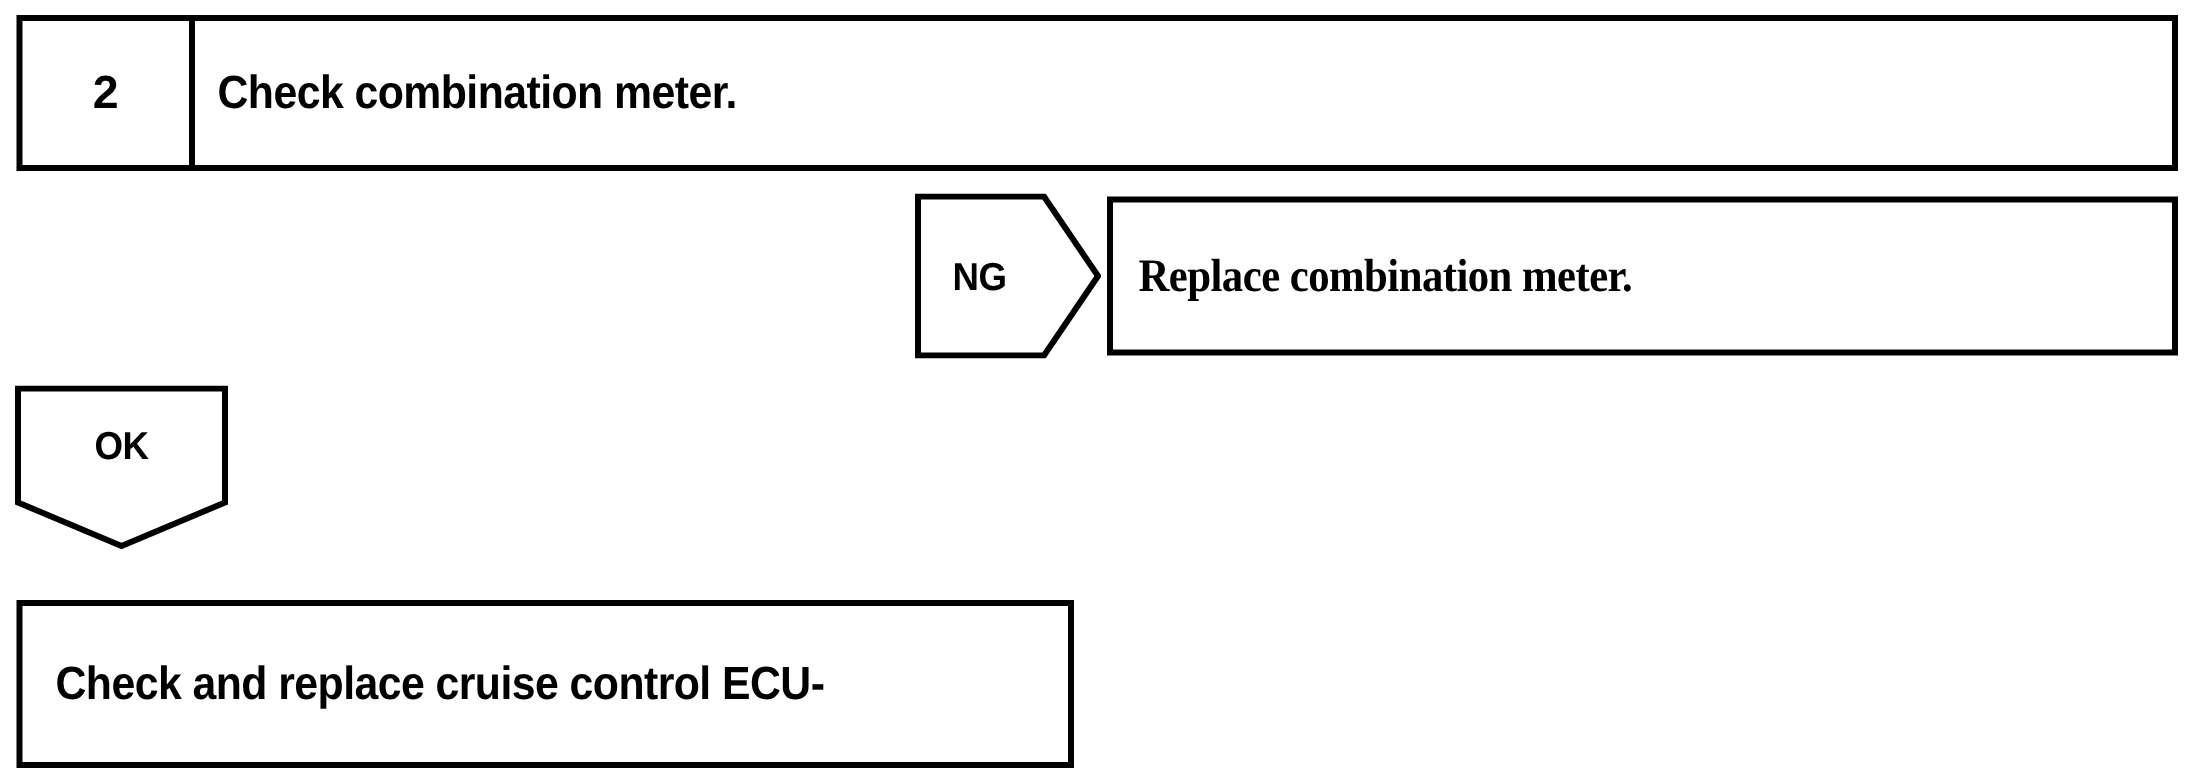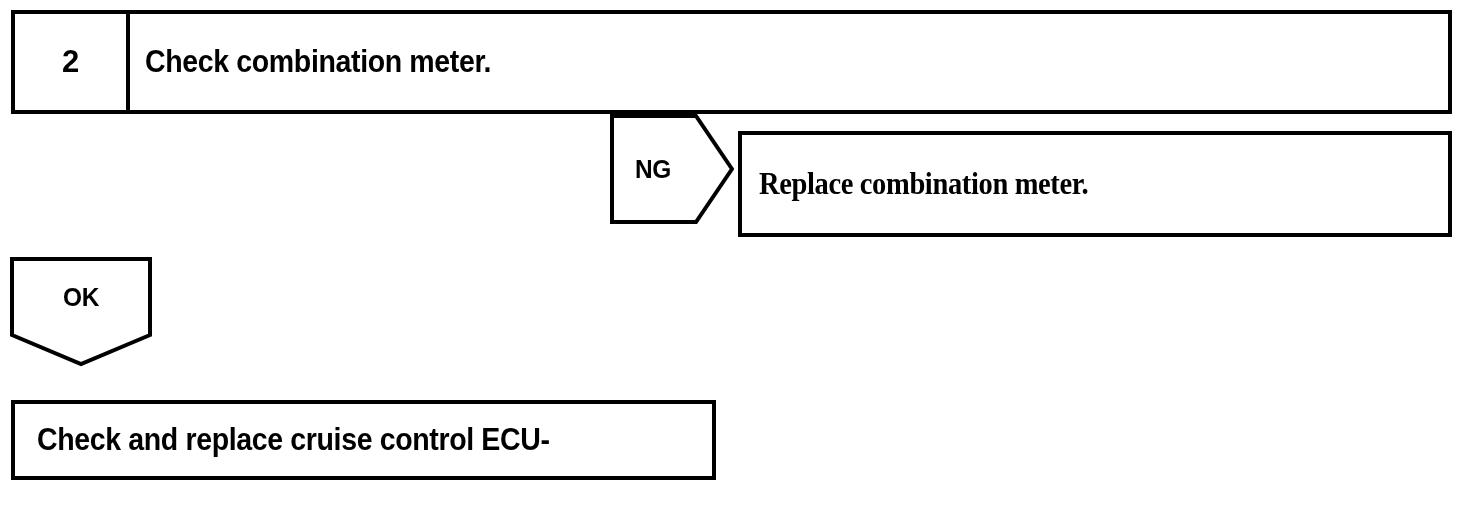--- a/index.html
+++ b/index.html
@@ -94,21 +94,21 @@
     color: #000000;
     white-space: nowrap;
     transform: scaleX(0.92);
     transform-origin: left center;
   }
 
   
   #ng-arrow {
     position: absolute;
     left: 610px;
-    top: 114px;
+    top: 129px;
     width: 124px;
     height: 110px;
   }
   #ng-arrow svg {
     display: block;
     width: 124px;
     height: 110px;
   }
   #ng-arrow-label {
     position: absolute;
@@ -155,21 +155,21 @@
     color: #000000;
     transform: scaleX(0.94);
     transform-origin: center center;
   }
 
   
   #final-box {
     left: 11px;
     top: 400px;
     width: 705px;
-    height: 80px;
+    height: 112px;
   }
   #final-text {
     position: absolute;
     left: 22px;
     top: 0;
     height: 100%;
     display: flex;
     align-items: center;
     font-weight: bold;
     font-size: 31px;

